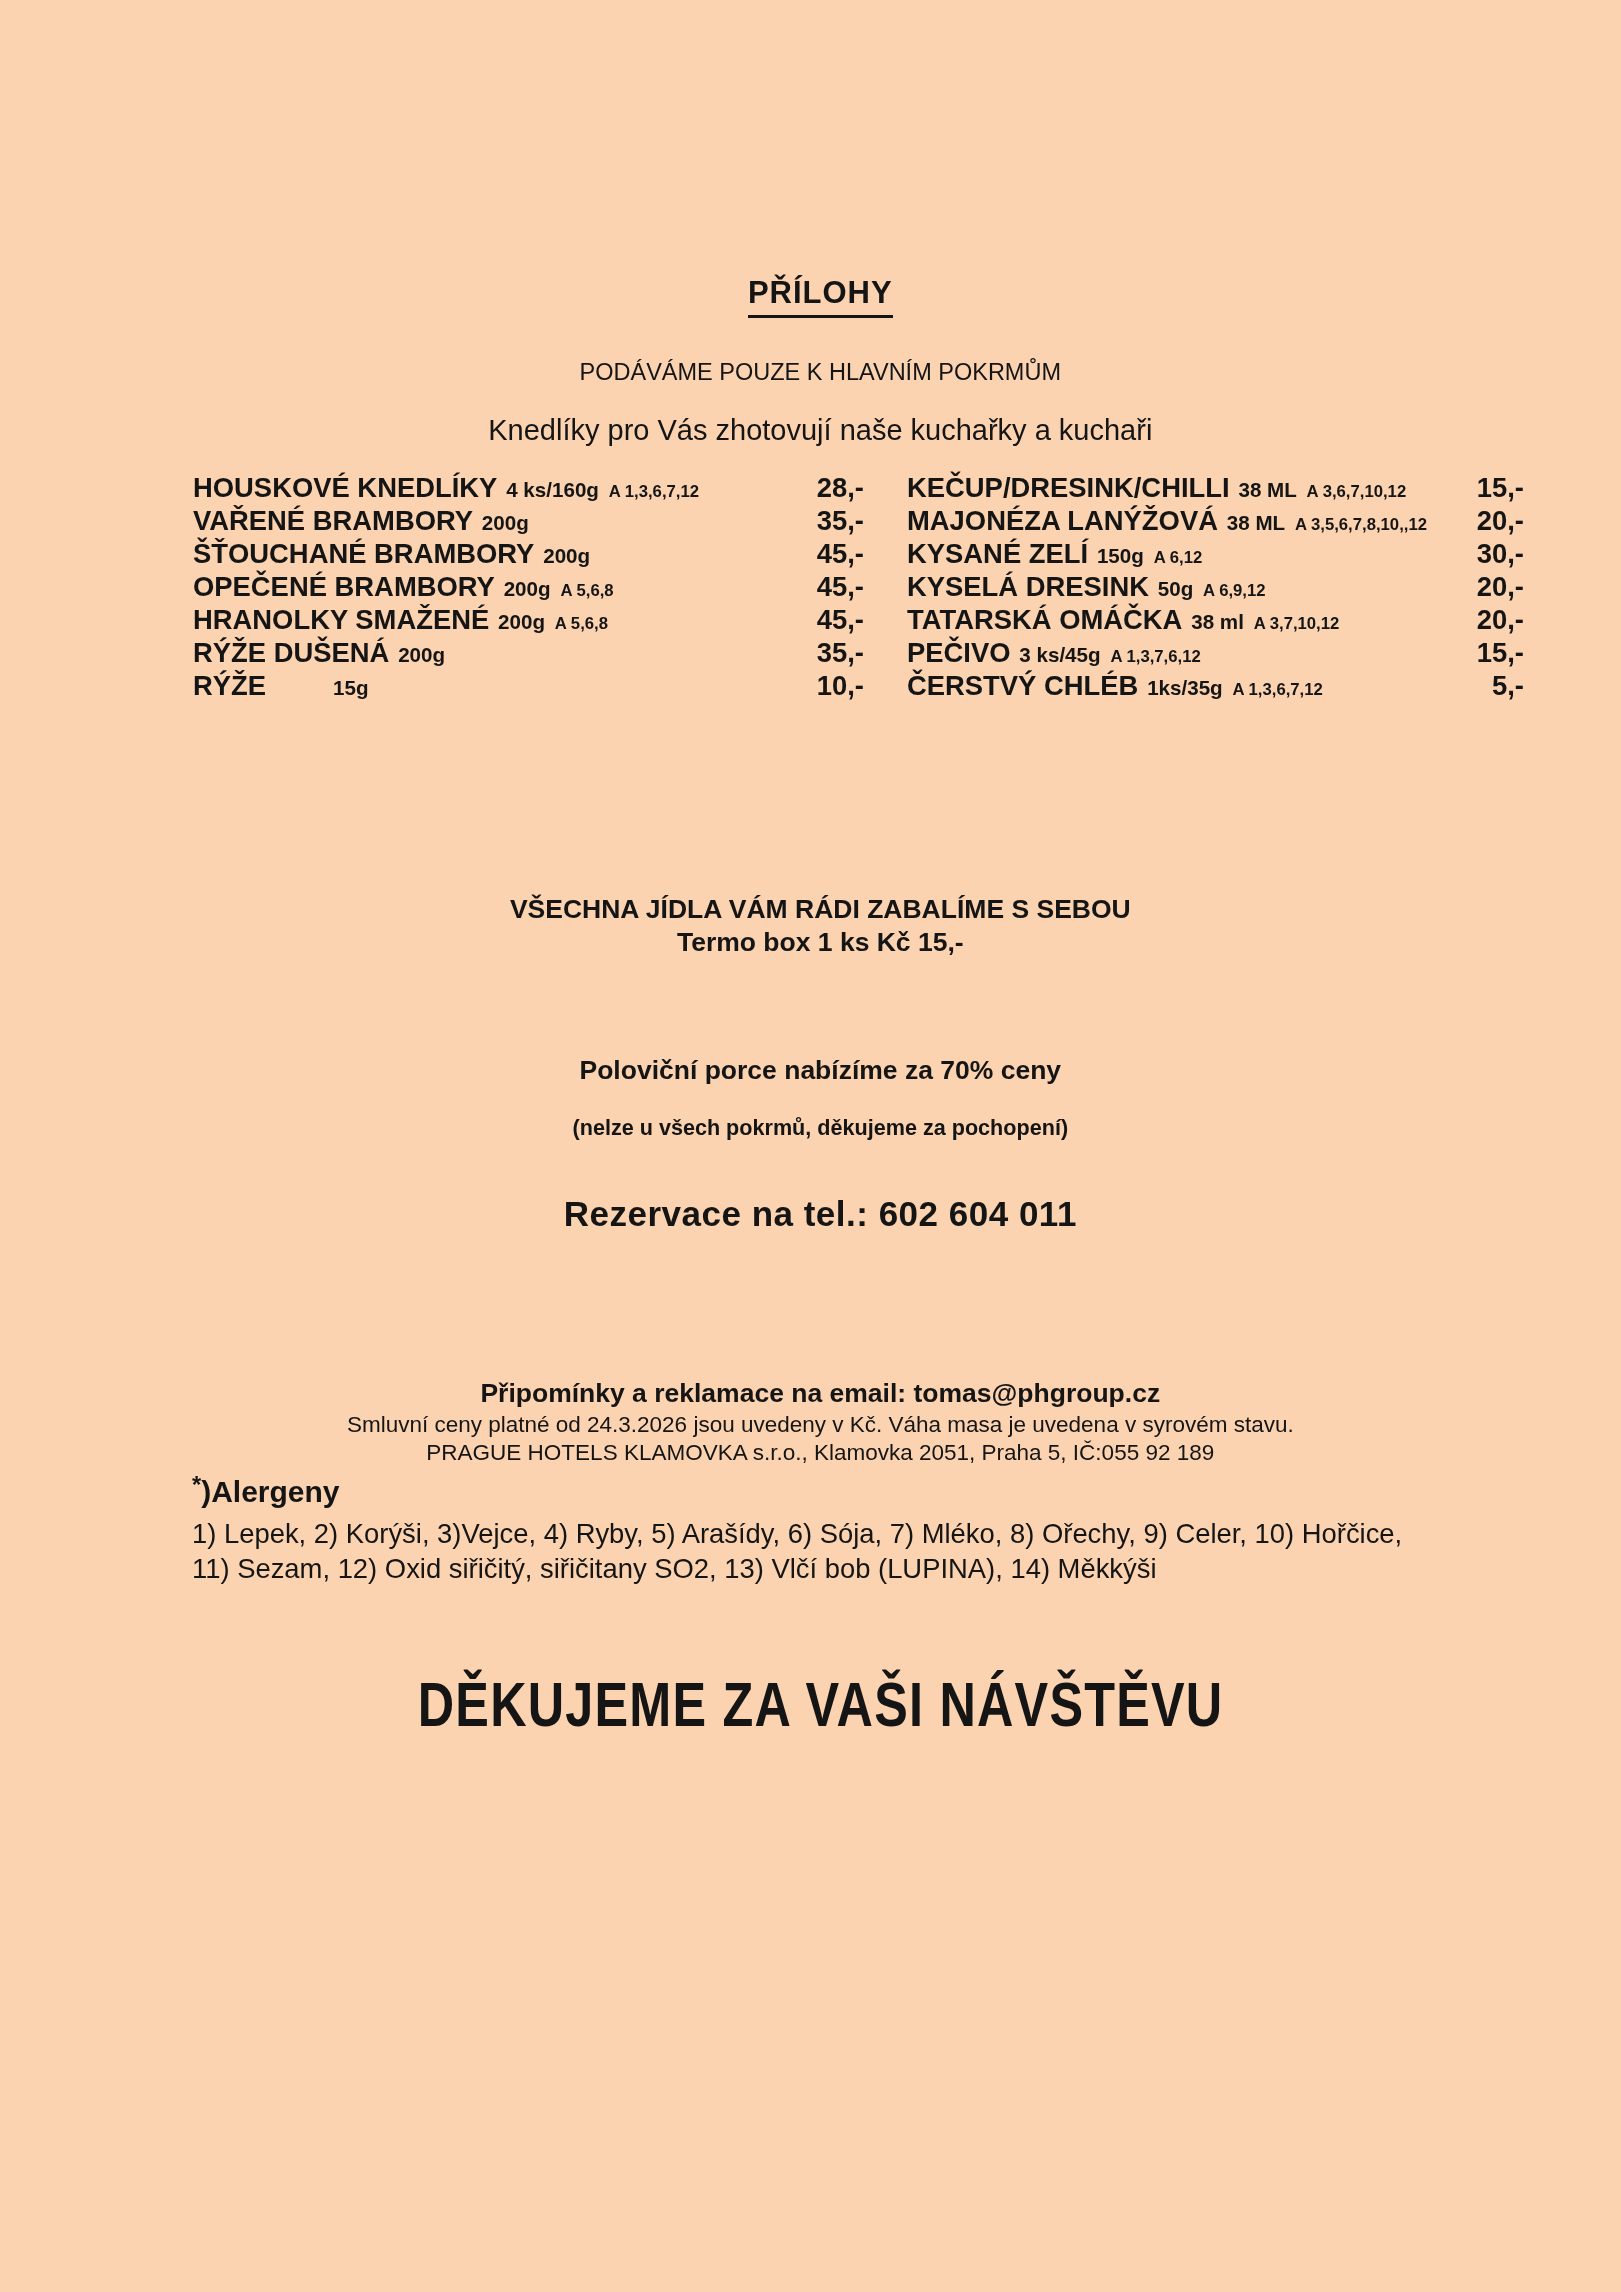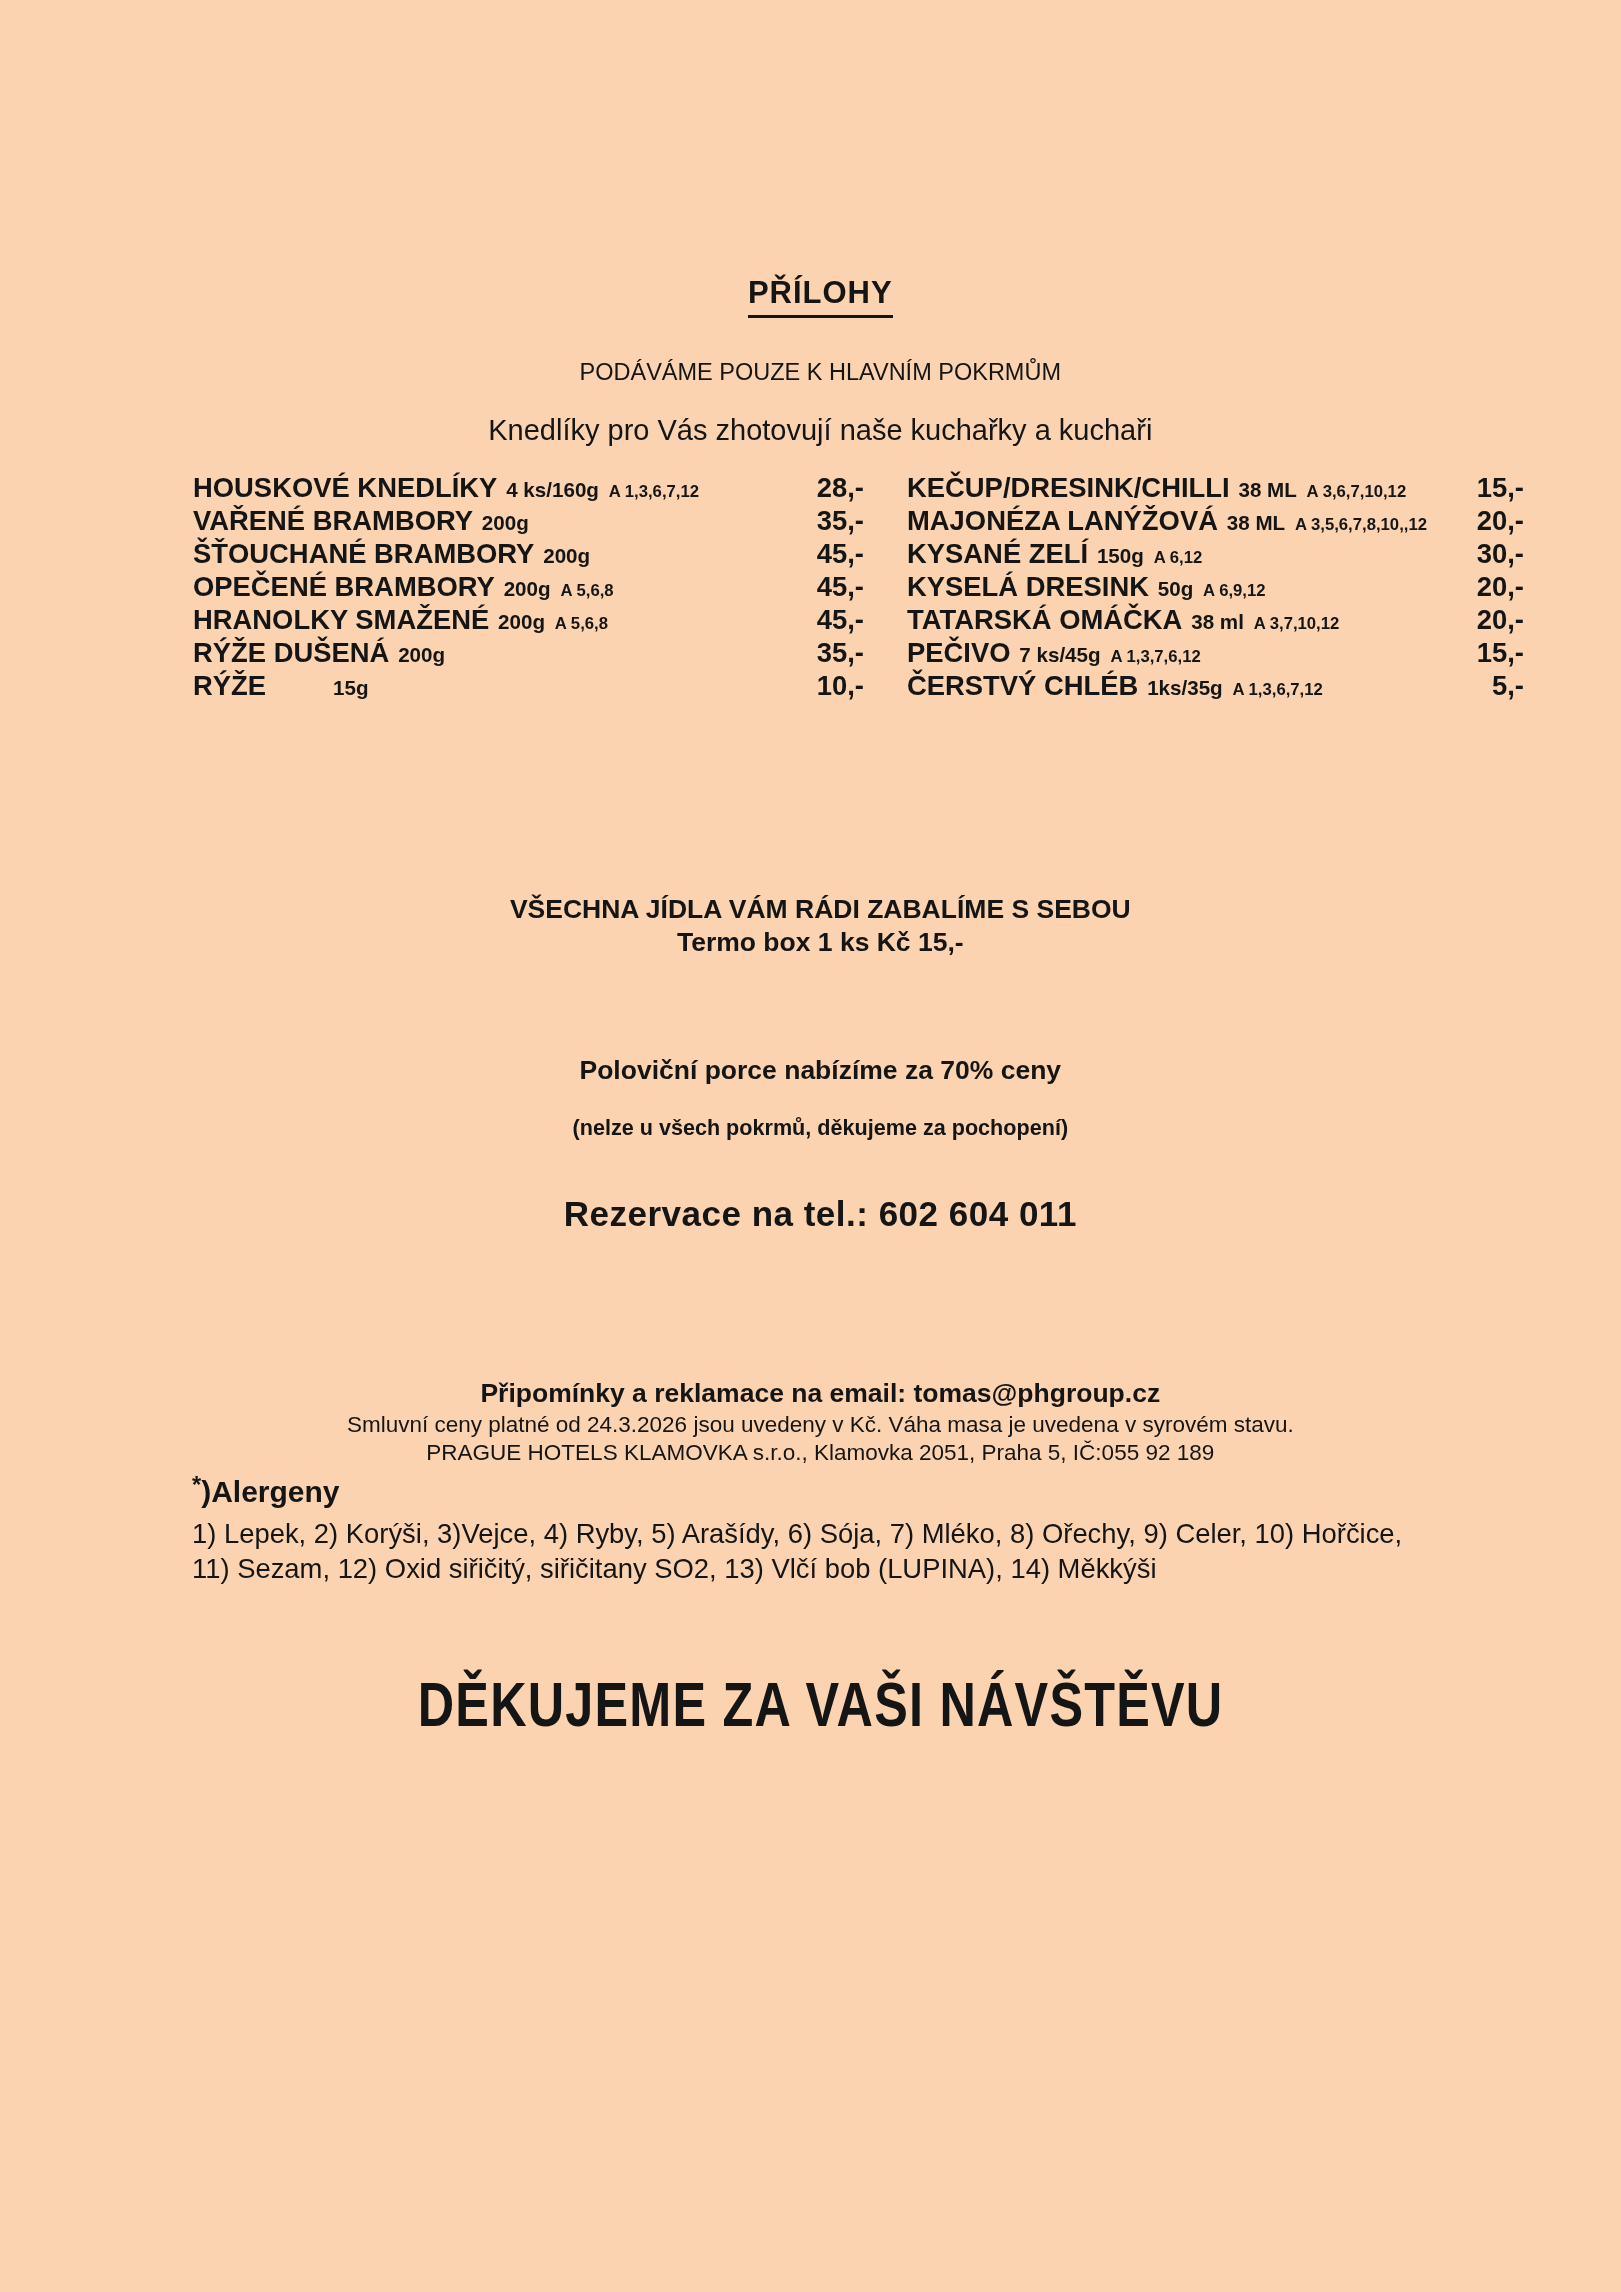--- a/index.html
+++ b/index.html
@@ -188,21 +188,21 @@
             <span class="item-name">TATARSKÁ OMÁČKA</span>
             <span class="item-portion">38 ml</span>
             <span class="item-allerg">A 3,7,10,12</span>
           </span>
           <span class="item-price">20,-</span>
         </div>
 
         <div class="menu-row">
           <span class="menu-left-part">
             <span class="item-name">PEČIVO</span>
-            <span class="item-portion">7 ks/45g</span>
+            <span class="item-portion">3 ks/45g</span>
             <span class="item-allerg">A 1,3,7,6,12</span>
           </span>
           <span class="item-price">15,-</span>
         </div>
 
         <div class="menu-row">
           <span class="menu-left-part">
             <span class="item-name">ČERSTVÝ CHLÉB</span>
             <span class="item-portion">1ks/35g</span>
             <span class="item-allerg">A 1,3,6,7,12</span>

